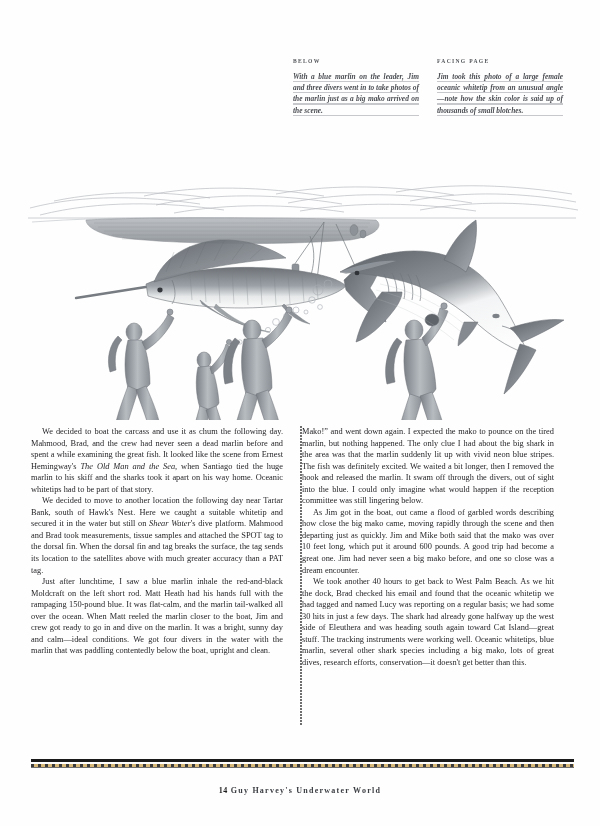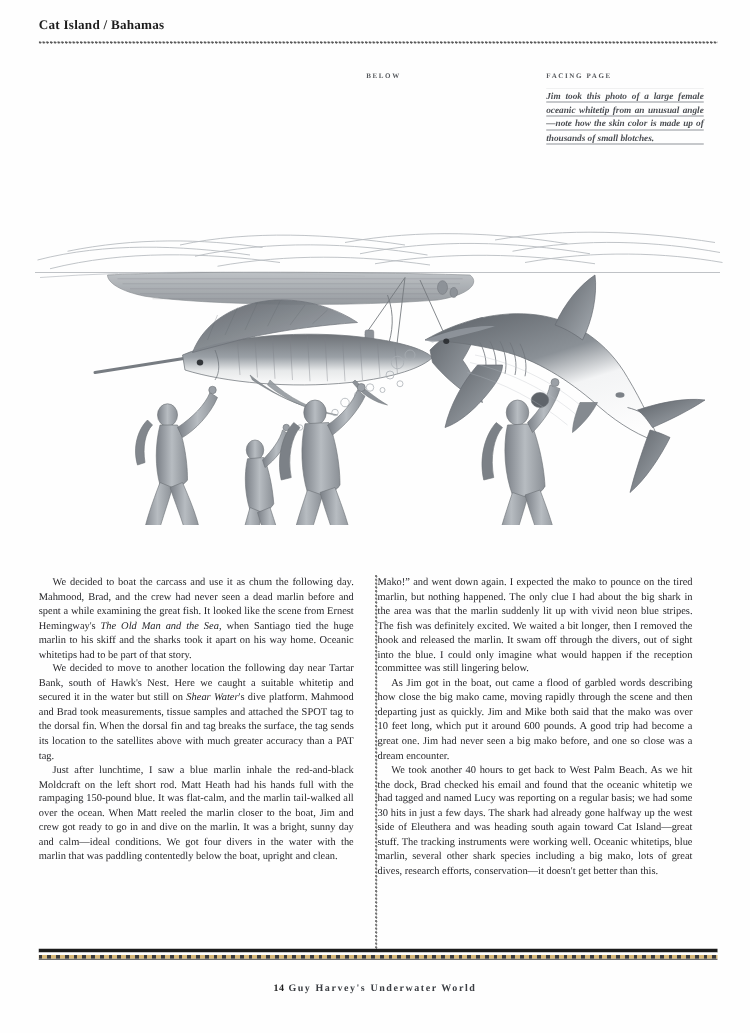--- a/index.html
+++ b/index.html
@@ -100,21 +100,21 @@
   }
   .illustration svg {
     display: block;
     width: 100%;
     height: 100%;
   }
 
   
   .body-area {
     position: absolute;
-    top: 460px;
+    top: 426px;
     left: 31px;
     width: 538px;
     height: 300px;
     display: flex;
   }
   .col {
     width: 252px;
     font-size: 8.35px;
     line-height: 11.55px;
     text-align: justify;
@@ -198,32 +198,29 @@
   .folio .folio-title {
     font-weight: bold;
     text-align: right;
   }
 </style>
 </head>
 <body>
 
 <div class="page">
 
-  <div class="header">
-    <div class="header-title">Cat Island / Bahamas</div>
-    <div class="header-rule"></div>
-  </div>
 
   <div class="captions">
     <div class="caption-block">
       <div class="caption-label">BELOW</div>
+      <div class="caption-text">With a blue marlin on the leader, Jim and three divers went in to take photos of the marlin just as a big mako arrived on the scene.</div>
     </div>
     <div class="caption-block">
       <div class="caption-label">FACING PAGE</div>
-      <div class="caption-text">Jim took this photo of a large female oceanic whitetip from an unusual angle—note how the skin color is made up of thousands of small blotches.</div>
+      <div class="caption-text">Jim took this photo of a large female oceanic whitetip from an unusual angle—note how the skin color is said up of thousands of small blotches.</div>
     </div>
   </div>
 
   <div class="illustration">
     <svg viewBox="0 0 556 260" xmlns="http://www.w3.org/2000/svg">
       <defs>
         <linearGradient id="bodyShade" x1="0" y1="0" x2="0" y2="1">
           <stop offset="0%" stop-color="#6e7277"></stop>
           <stop offset="45%" stop-color="#9aa0a6"></stop>
           <stop offset="72%" stop-color="#e7e9ea"></stop>

